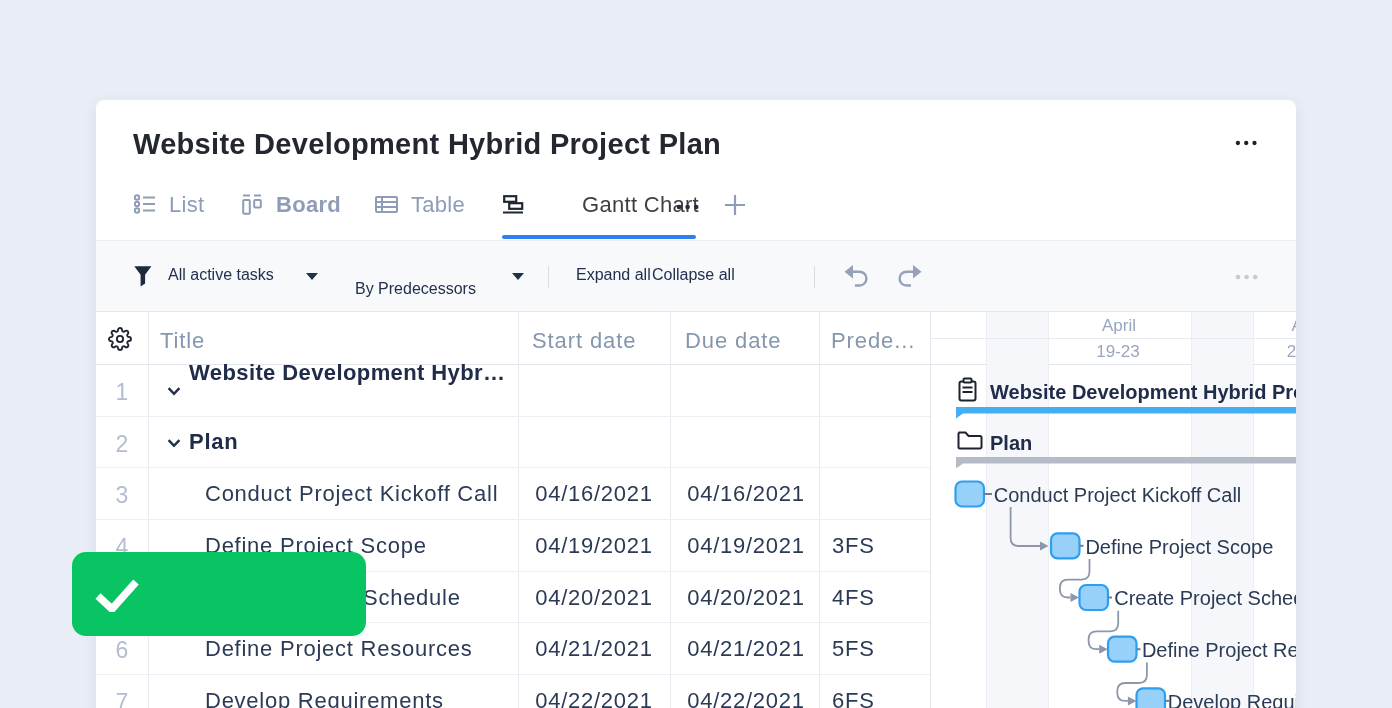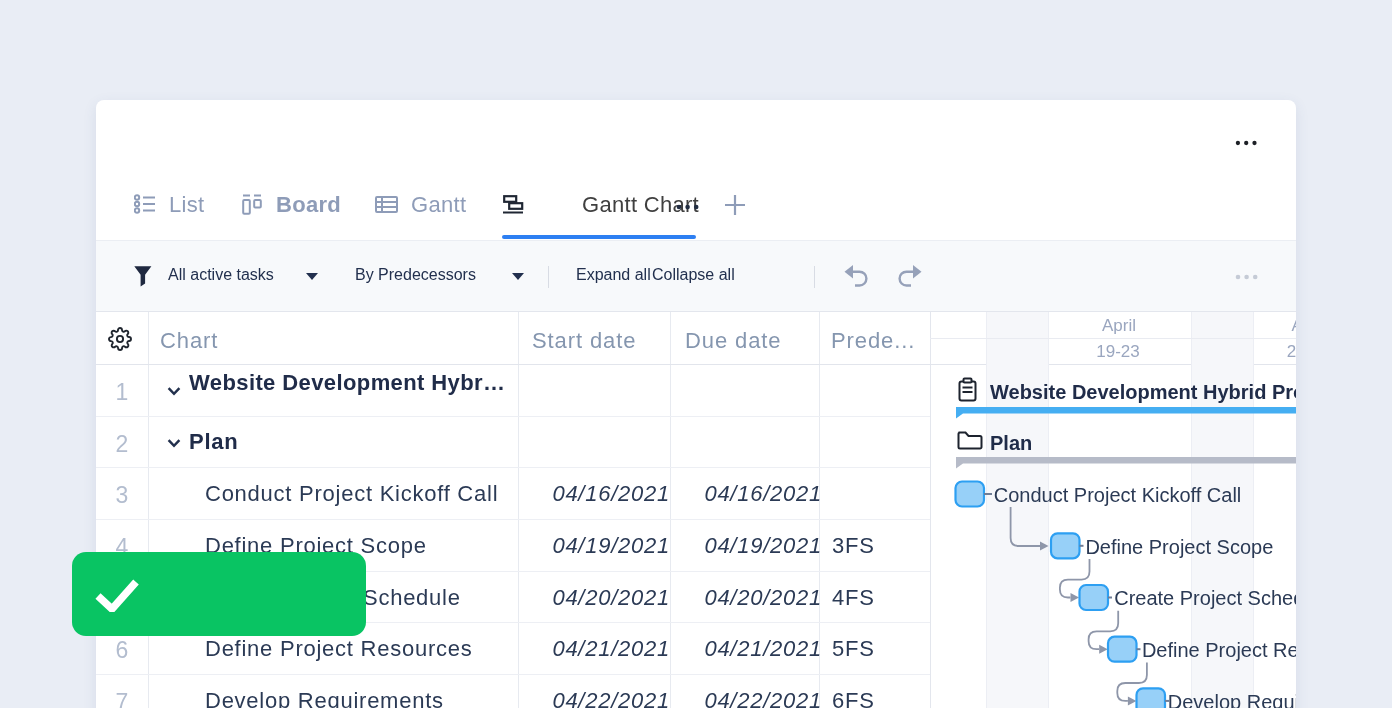--- a/index.html
+++ b/index.html
@@ -22,31 +22,32 @@
     border-top:1px solid #ebeef3; border-bottom:1px solid #e3e6ed; }
   .tbtxt { font-size:16px; color:#22304e; top:167.3px; }
   .vdiv { width:1px; background:#d8dce4; }
   
   .colline { width:1px; background:#e7eaf0; top:212px; height:428px; }
   .rowline { left:0; height:1px; background:#edeff4; width:834px; }
   .hdrtxt { font-size:22px; color:#8596af; letter-spacing:0.9px; top:229.7px; }
   .num { font-size:23px; color:#b3bdcf; width:52px; text-align:center; }
   .cell { font-size:22px; color:#2b3a55; letter-spacing:0.75px; }
   .bold { font-weight:700; color:#202c49; }
-  .datec { width:152px; text-align:right;font-style:italic; }
+  .datec { width:152px; text-align:center; }
   .chev { width:16px; height:16px; }
   
   .badge { position:absolute; left:72px; top:552px; width:294px; height:84px;
     background:#09c463; border-radius:14px; z-index:50; }
   .badge .txt { position:absolute; left:90px; top:24px; font-size:36px; font-weight:700;
     color:#fff; letter-spacing:10px; white-space:nowrap; line-height:1; }
 </style>
 </head>
 <body>
 <div class="card">
+  <div class="abs title">Website Development Hybrid Project Plan</div>
 
   <svg class="abs" style="left:1138px; top:38px" width="26" height="10" viewBox="0 0 26 10">
     <circle cx="3.9" cy="5" r="2.15" fill="#1d2026"></circle>
       <circle cx="12.2" cy="5" r="2.15" fill="#1d2026"></circle>
       <circle cx="20.5" cy="5" r="2.15" fill="#1d2026"></circle>
   </svg>
 
   <svg class="abs" style="left:38px; top:94px" width="22" height="20" viewBox="0 0 22 20">
     <g stroke="#8e9cb8" stroke-width="2" fill="none">
       <circle cx="3" cy="3.5" r="2.2"></circle>
@@ -68,21 +69,21 @@
   </svg>
   <div class="abs tabtxt" style="left:180px;font-weight:bold;">Board</div>
   <svg class="abs" style="left:279px; top:96px" width="23" height="17" viewBox="0 0 23 17">
     <g stroke="#8e9cb8" stroke-width="2" fill="none">
       <rect x="1" y="1" width="21" height="15" rx="1"></rect>
       <line x1="1" y1="6" x2="22" y2="6"></line>
         <line x1="1" y1="11" x2="22" y2="11"></line>
       <line x1="7" y1="1" x2="7" y2="16"></line>
     </g>
   </svg>
-  <div class="abs tabtxt" style="left:315px;">Gantt</div>
+  <div class="abs tabtxt" style="left:315px;">Table</div>
   <svg class="abs" style="left:407px; top:95px" width="21" height="19" viewBox="0 0 21 19">
     <g stroke="#1f2633" stroke-width="2.2" fill="none">
       <rect x="1.2" y="1.2" width="12" height="5.6"></rect>
       <rect x="6.2" y="8.2" width="13" height="5.6"></rect>
       <line x1="0" y1="17.5" x2="20" y2="17.5"></line>
     </g>
   </svg>
   <div class="abs tabtxt active" style="left:445px;">Gantt Chart</div>
   <svg class="abs" style="left:580px; top:103px" width="25" height="8" viewBox="0 0 25 8">
     <circle cx="3" cy="4" r="2.3" fill="#222d42"></circle>
@@ -96,21 +97,21 @@
       </g>
   </svg>
   <div class="abs underline"></div>
 
   <div class="abs toolbar"></div>
   <svg class="abs" style="left:38px; top:166px" width="18" height="21" viewBox="0 0 18 21">
     <path d="M0.3 0.3 H17.4 L11.1 8.7 V17.6 L6.6 20.6 V8.7 Z" fill="#1f2940"></path>
   </svg>
   <div class="abs tbtxt" style="left:72px;">All active tasks</div>
   <div class="abs" style="left:210px; top:173px; width:0; height:0; border-left:6px solid transparent; border-right:6px solid transparent; border-top:7px solid #22304e;"></div>
-  <div class="abs tbtxt" style="left:259px;">By Predecessors</div>
+  <div class="abs tbtxt" style="left:259px;margin-top:14px;">By Predecessors</div>
   <div class="abs" style="left:416px; top:173px; width:0; height:0; border-left:6px solid transparent; border-right:6px solid transparent; border-top:7px solid #22304e;"></div>
   <div class="abs vdiv" style="left:452px; top:166px; height:22px;"></div>
   <div class="abs tbtxt" style="left:480px;">Expand all</div>
   <div class="abs tbtxt" style="left:556px;">Collapse all</div>
   <div class="abs vdiv" style="left:718px; top:166px; height:22px;"></div>
   <svg class="abs" style="left:748px; top:164px" width="26" height="23" viewBox="0 0 26 23">
     <polygon points="9,1 9,14.5 0.5,7.7" fill="#96a1b9"></polygon>
     <path d="M8 7.7 H15.5 A6.9 6.9 0 0 1 15.5 21.5 H11" stroke="#96a1b9" stroke-width="2.4" fill="none"></path>
   </svg>
   <svg class="abs" style="left:800px; top:164px" width="26" height="23" viewBox="0 0 26 23">
@@ -122,21 +123,21 @@
       <circle cx="11.6" cy="4" r="2.3" fill="#c5cbd6"></circle>
       <circle cx="20.2" cy="4" r="2.3" fill="#c5cbd6"></circle>
   </svg>
 
   <svg class="abs" style="left:12px; top:227px" width="24" height="24" viewBox="0 0 24 24">
     <g fill="none" stroke="#20262f" stroke-width="1.9" stroke-linejoin="round">
     <circle cx="12" cy="12" r="3.1"></circle>
     <path d="M19.4 15a1.65 1.65 0 0 0 .33 1.82l.06.06a2 2 0 0 1 0 2.83 2 2 0 0 1-2.83 0l-.06-.06a1.65 1.65 0 0 0-1.82-.33 1.65 1.65 0 0 0-1 1.51V21a2 2 0 0 1-2 2 2 2 0 0 1-2-2v-.09A1.65 1.65 0 0 0 9 19.4a1.65 1.65 0 0 0-1.82.33l-.06.06a2 2 0 0 1-2.83 0 2 2 0 0 1 0-2.83l.06-.06a1.65 1.65 0 0 0 .33-1.82 1.65 1.65 0 0 0-1.51-1H3a2 2 0 0 1-2-2 2 2 0 0 1 2-2h.09A1.65 1.65 0 0 0 4.6 9a1.65 1.65 0 0 0-.33-1.82l-.06-.06a2 2 0 0 1 0-2.83 2 2 0 0 1 2.83 0l.06.06a1.65 1.65 0 0 0 1.82.33H9a1.65 1.65 0 0 0 1-1.51V3a2 2 0 0 1 2-2 2 2 0 0 1 2 2v.09a1.65 1.65 0 0 0 1 1.51 1.65 1.65 0 0 0 1.82-.33l.06-.06a2 2 0 0 1 2.83 0 2 2 0 0 1 0 2.83l-.06.06a1.65 1.65 0 0 0-.33 1.82V9a1.65 1.65 0 0 0 1.51 1H21a2 2 0 0 1 2 2 2 2 0 0 1-2 2h-.09a1.65 1.65 0 0 0-1.51 1z"></path>
     </g>
   </svg>
-  <div class="abs hdrtxt" style="left:64px;">Chart</div>
+  <div class="abs hdrtxt" style="left:64px;">Title</div>
   <div class="abs hdrtxt" style="left:436px;">Start date</div>
   <div class="abs hdrtxt" style="left:589px;">Due date</div>
   <div class="abs hdrtxt" style="left:735px;">Prede...</div>
 
   <div class="abs colline" style="left:52px;"></div>
   <div class="abs colline" style="left:422px;"></div>
   <div class="abs colline" style="left:574px;"></div>
   <div class="abs colline" style="left:723px;"></div>
   <div class="abs colline" style="left:834px; background:#e3e6ed;"></div>
   <div class="abs rowline" style="top:264px; width:1200px; background:#e2e5ec;"></div>
@@ -151,21 +152,21 @@
   <div class="abs num" style="left:0; top:332.6px;">2</div>
   <div class="abs num" style="left:0; top:384.3px;">3</div>
   <div class="abs num" style="left:0; top:436px;">4</div>
   <div class="abs num" style="left:0; top:487.7px;">5</div>
   <div class="abs num" style="left:0; top:539.4px;">6</div>
   <div class="abs num" style="left:0; top:591.1px;">7</div>
 
   <svg class="abs chev" style="left:70px; top:283px" viewBox="0 0 16 16">
       <path d="M2.6 5.2 L8 10.8 L13.4 5.2" stroke="#22304d" stroke-width="2.5" fill="none"></path>
     </svg>
-  <div class="abs cell bold" style="left:93px; top:272px; letter-spacing:0.4px;">Website Development Hybr…</div>
+  <div class="abs cell bold" style="left:93px; top:262px; letter-spacing:0.4px;">Website Development Hybr…</div>
   <svg class="abs chev" style="left:70px; top:335px" viewBox="0 0 16 16">
       <path d="M2.6 5.2 L8 10.8 L13.4 5.2" stroke="#22304d" stroke-width="2.5" fill="none"></path>
     </svg>
   <div class="abs cell bold" style="left:93px; top:331.4px;">Plan</div>
 
   <div class="abs cell" style="left:109px; top:383.2px;">Conduct Project Kickoff Call</div>
   <div class="abs cell datec" style="left:422px; top:383.2px;">04/16/2021</div>
   <div class="abs cell datec" style="left:574px; top:383.2px;">04/16/2021</div>
 
   <div class="abs cell" style="left:109px; top:434.9px;">Define Project Scope</div>

